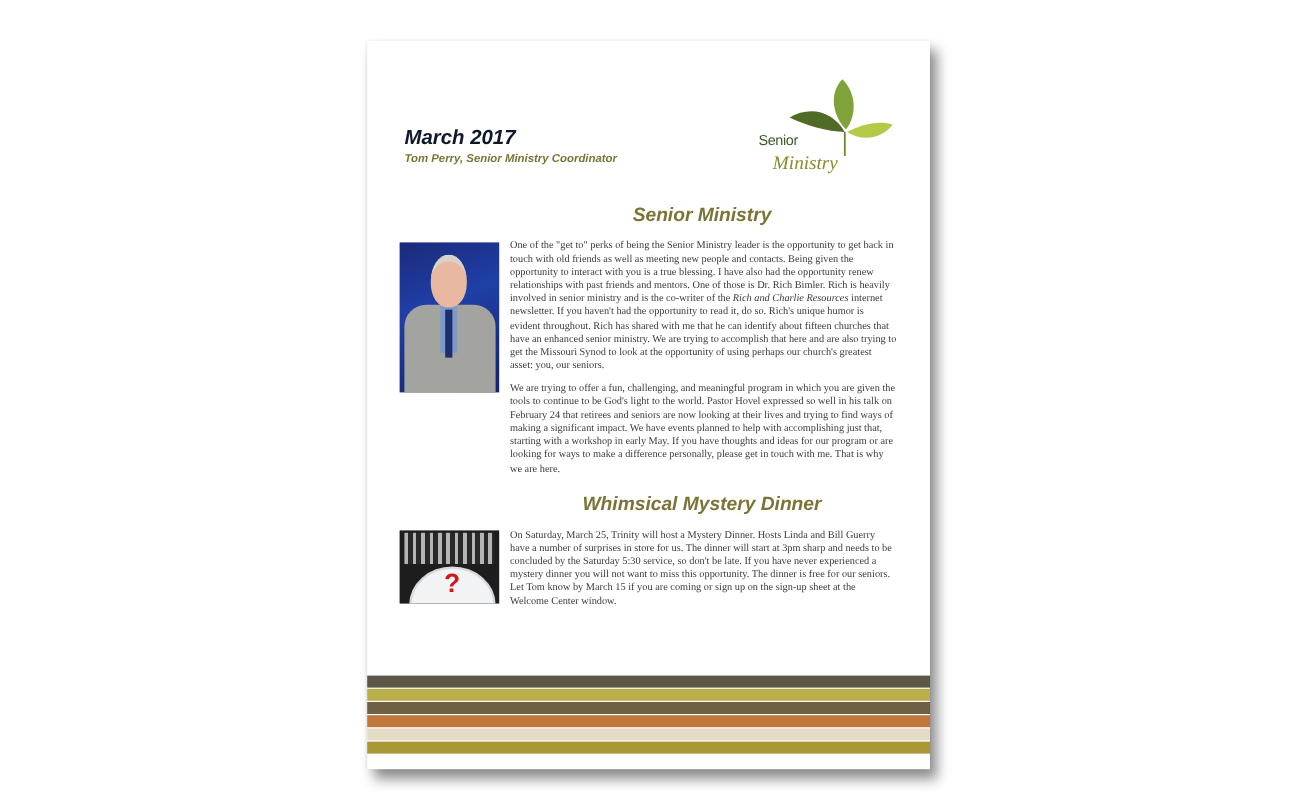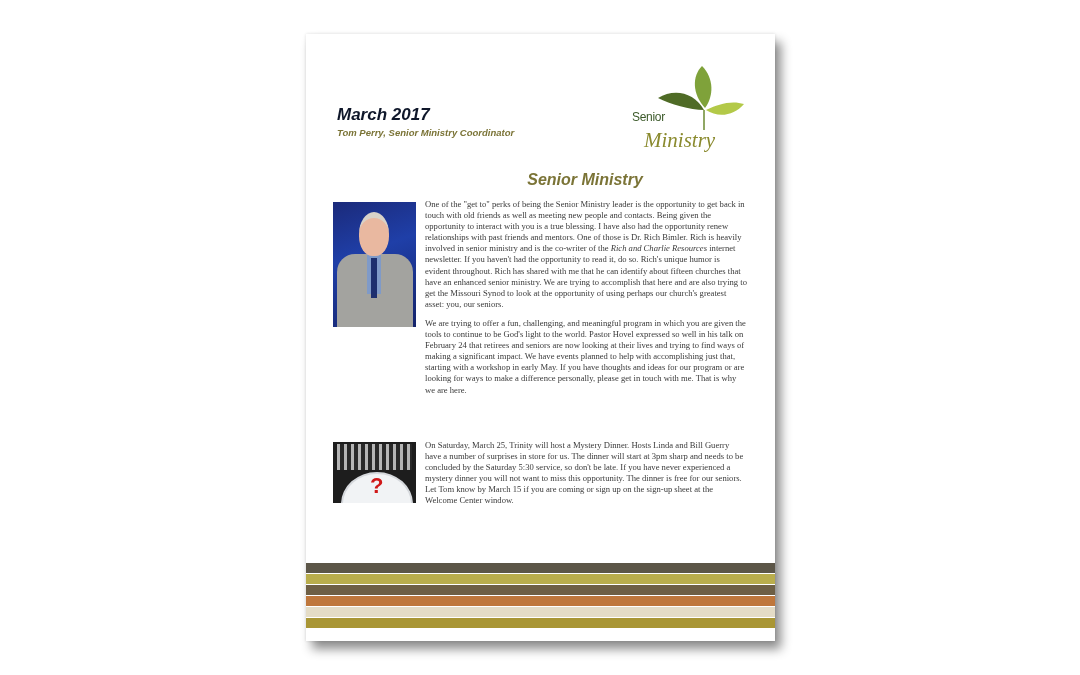--- a/index.html
+++ b/index.html
@@ -29,21 +29,21 @@
     font-family: "Liberation Sans", sans-serif; font-weight: bold; font-style: italic;
     color: #7b7437; font-size: 9.5px;
   }
   .logo { position: absolute; left: 324px; top: 30px; width: 120px; height: 95px; }
   .logo .senior {
     position: absolute; left: 2px; top: 46px;
     font-family: "Liberation Sans", sans-serif; color: #3c5a2a; font-size: 12px; letter-spacing: -0.3px;
   }
   .logo .ministry {
     position: absolute; left: 14px; top: 64px;
-    font-family: "Liberation Serif", serif; font-style: italic; color: #8a8a2e; font-size: 21px;
+    font-family: "Liberation Serif", serif; font-style: italic; color: #8a8a2e; font-size: 16px;
   }
   .section-heading {
     position: absolute; left: 0; width: 469px; text-align: center;
     font-family: "Liberation Sans", sans-serif; font-weight: bold; font-style: italic;
     color: #7b7437; font-size: 16px;
   }
   .h1 { top: 137px; left: 56px; width: 446px; }
   .h2 { top: 378px; left: 56px; width: 446px; }
   .photo {
     position: absolute; left: 27px; top: 168px; width: 83px; height: 125px;
@@ -122,20 +122,21 @@
     <div class="shirt"></div>
     <div class="tie"></div>
     <div class="head"></div>
   </div>
 
   <div class="body-text t1">
     <p><span>One of the "get to" perks of being the Senior Ministry leader is the opportunity to get back in touch with old friends as well as meeting new people and contacts. Being given the opportunity to interact with you is a true blessing. I have also had the opportunity renew relationships with past friends and mentors. One of those is Dr. Rich Bimler. Rich is heavily involved in senior ministry and is the co-writer of the </span><i>Rich and Charlie Resources</i><span> internet newsletter. If you haven't had the opportunity to read it, do so. Rich's unique humor is evident throughout. Rich has shared with me that he can identify about fifteen churches that have an enhanced senior ministry. We are trying to accomplish that here and are also trying to get the Missouri Synod to look at the opportunity of using perhaps our church's greatest asset: you, our seniors.</span></p>
     <p>We are trying to offer a fun, challenging, and meaningful program in which you are given the tools to continue to be God's light to the world. Pastor Hovel expressed so well in his talk on February 24 that retirees and seniors are now looking at their lives and trying to find ways of making a significant impact. We have events planned to help with accomplishing just that, starting with a workshop in early May. If you have thoughts and ideas for our program or are looking for ways to make a difference personally, please get in touch with me. That is why we are here.</p>
   </div>
 
+  <div class="section-heading h2">Whimsical Mystery Dinner</div>
 
   <div class="dinner-img">
     <div class="utensils"></div>
     <div class="plate"></div>
     <div class="q">?</div>
   </div>
 
   <div class="body-text t2">
     <p>On Saturday, March 25, Trinity will host a Mystery Dinner. Hosts Linda and Bill Guerry have a number of surprises in store for us. The dinner will start at 3pm sharp and needs to be concluded by the Saturday 5:30 service, so don't be late. If you have never experienced a mystery dinner you will not want to miss this opportunity. The dinner is free for our seniors. Let Tom know by March 15 if you are coming or sign up on the sign-up sheet at the Welcome Center window.</p>
   </div>

